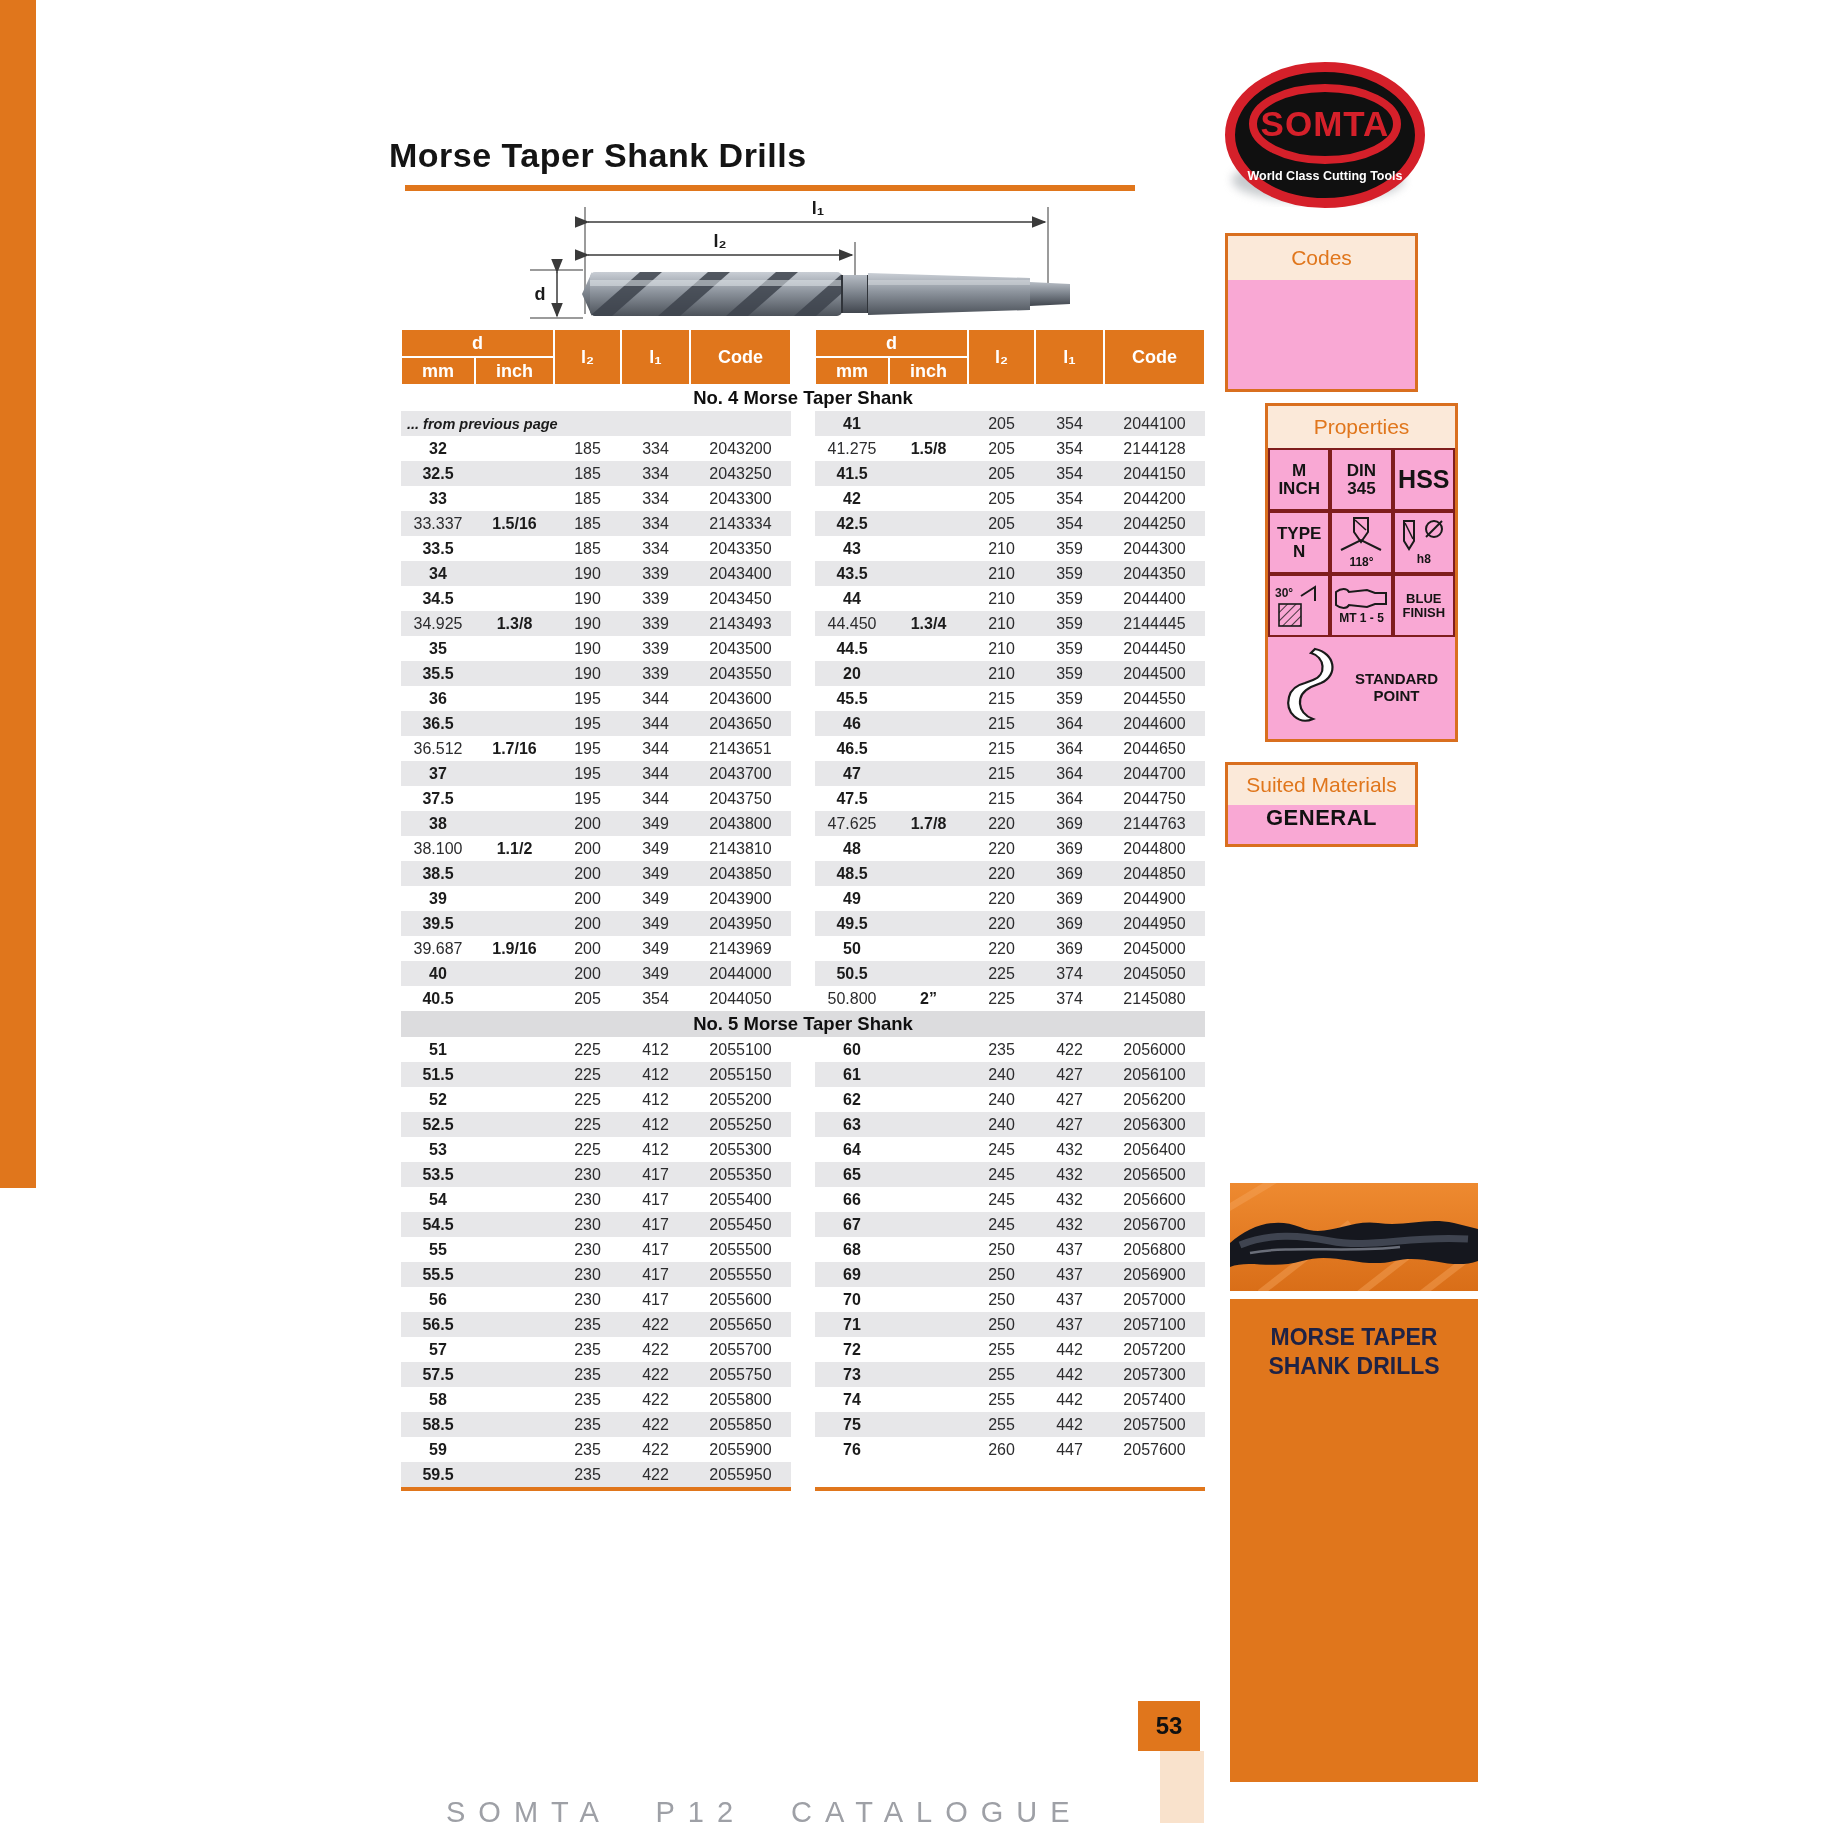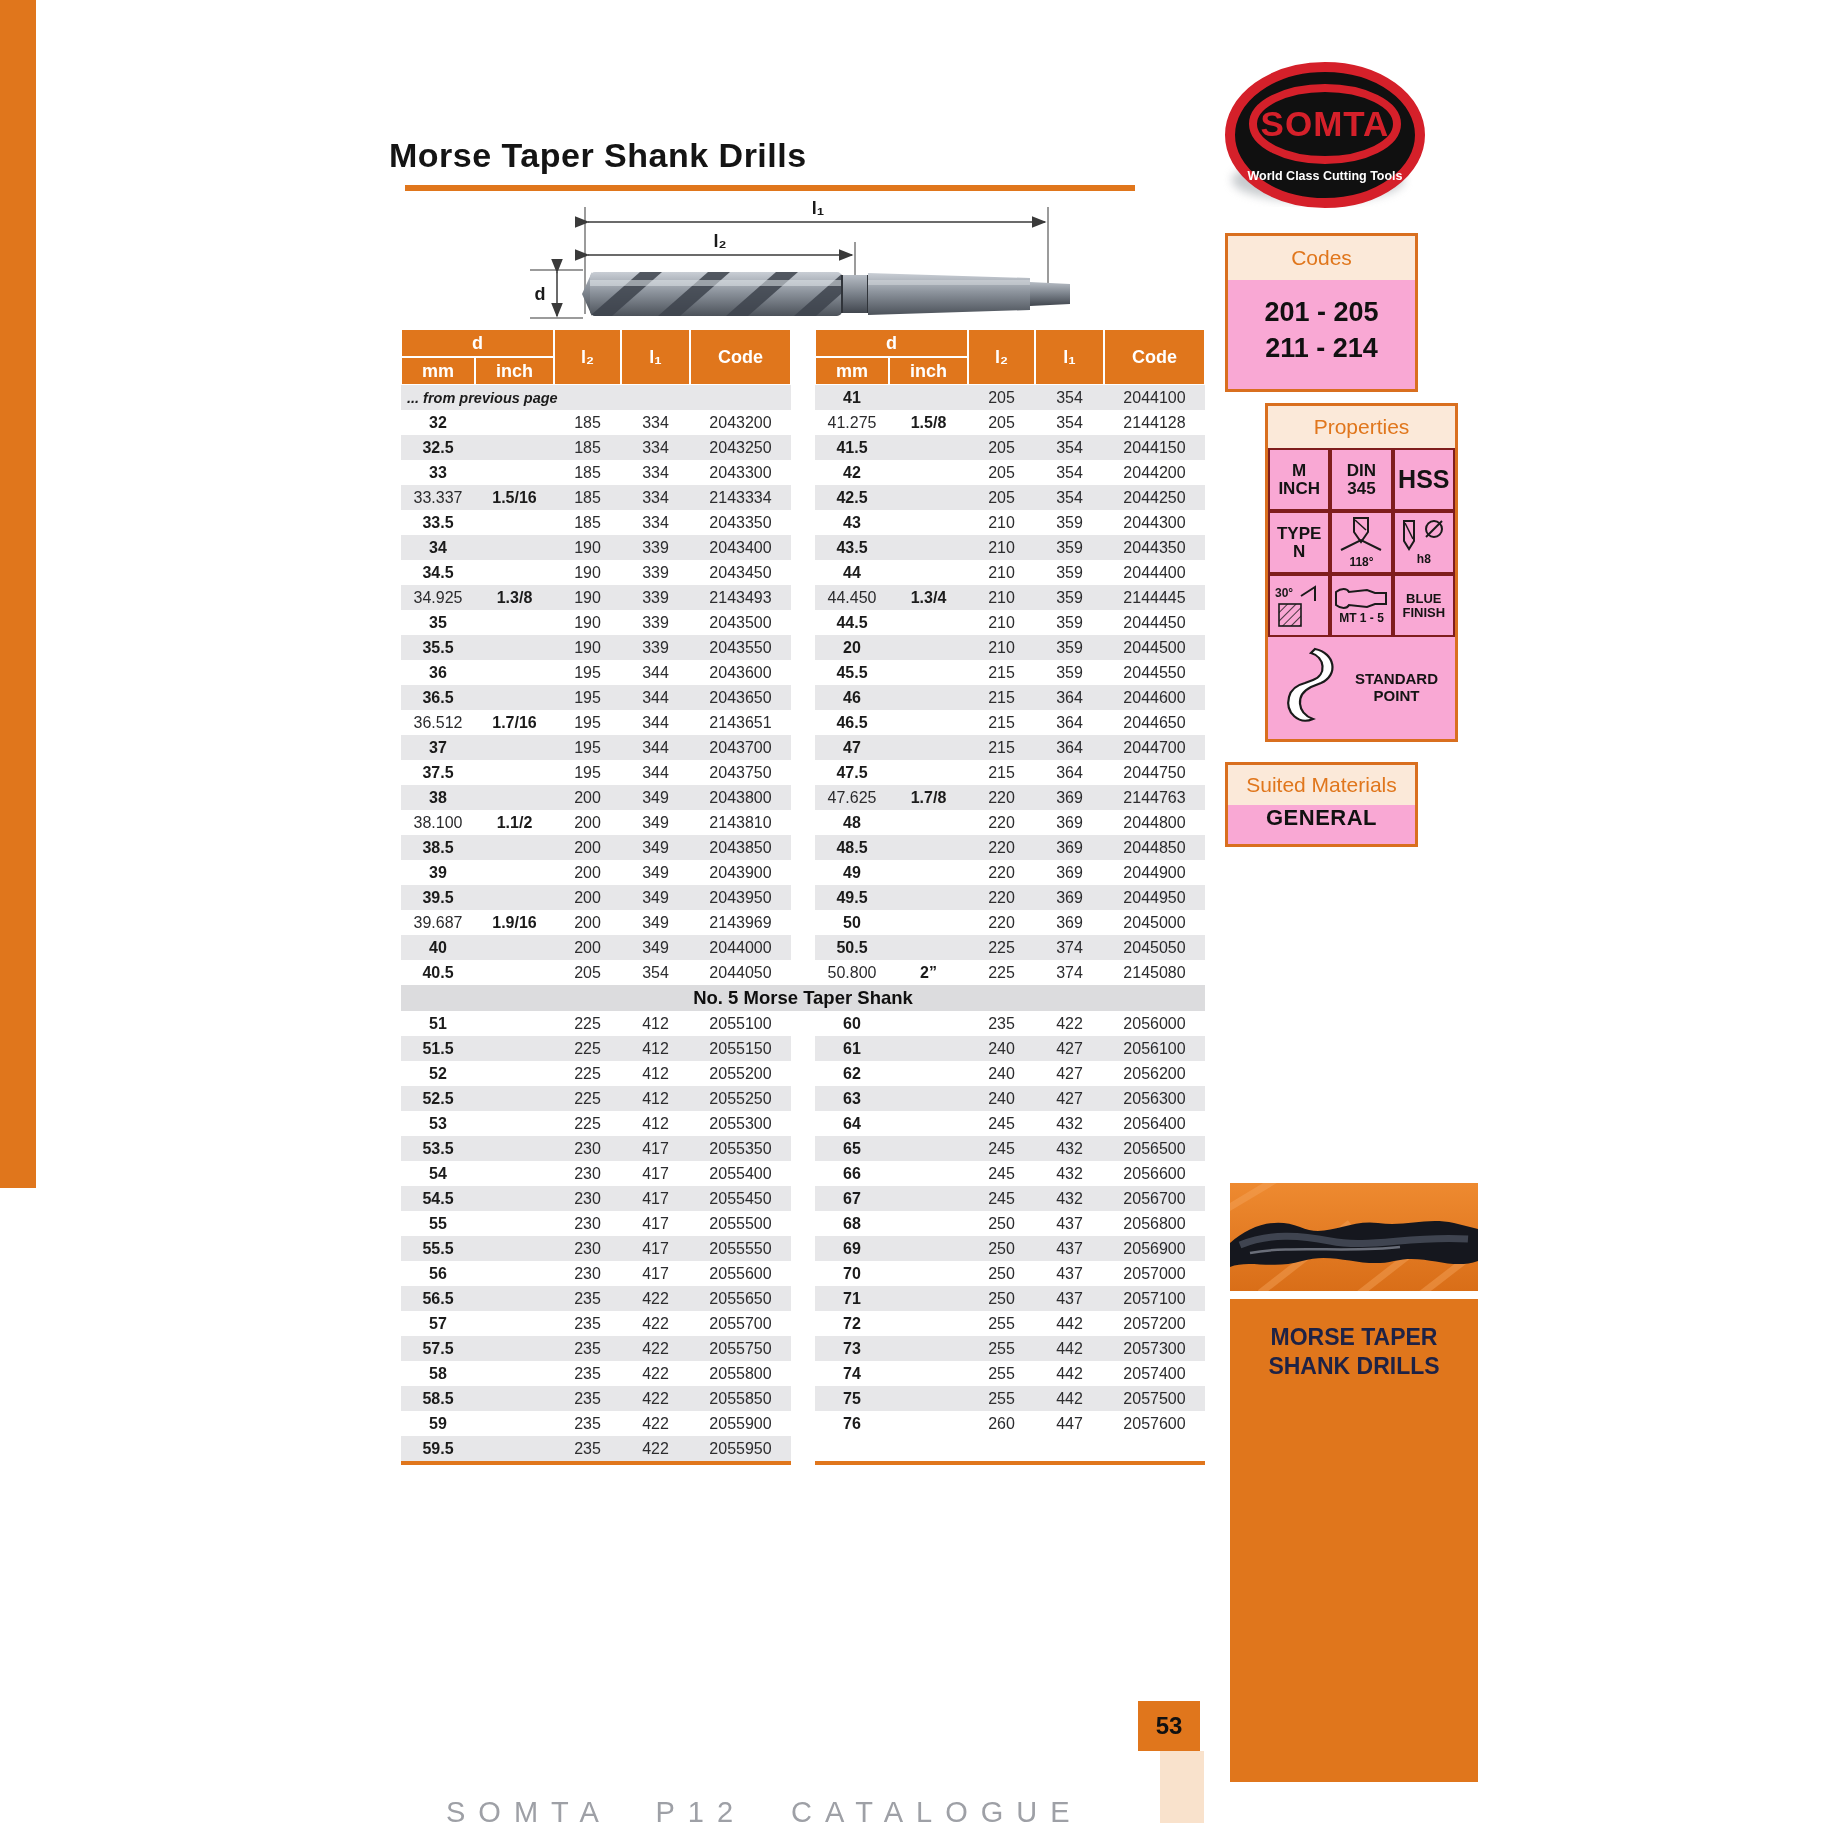--- a/index.html
+++ b/index.html
@@ -162,24 +162,20 @@
     <ellipse cx="96" cy="122" rx="86" ry="22" fill="#9aa0a6" opacity="0.55" filter="url(#blur1)"></ellipse>
     <ellipse cx="103" cy="77" rx="95" ry="68" fill="#101010" stroke="#D5202A" stroke-width="10"></ellipse>
     <ellipse cx="103" cy="66" rx="72" ry="36" fill="none" stroke="#D5202A" stroke-width="8"></ellipse>
     <text x="103" y="78" text-anchor="middle" font-size="35" font-weight="bold" fill="#D5202A" letter-spacing="1">SOMTA</text>
     <text x="103" y="122" text-anchor="middle" font-size="12.5" font-weight="bold" fill="#ffffff">World Class Cutting Tools</text>
   </svg>
 </div>
 
 <div class="side-box codes-box">
   <div class="box-head">Codes</div>
-  <div class="codes-body">
-    <div class="codes-line">201 - 205</div>
-    <div class="codes-line">211 - 214</div>
-  </div>
 </div>
 
 <div class="side-box props-box">
   <div class="box-head">Properties</div>
   <div class="props-grid">
     <div class="pcell">
         <span class="wrapword">M INCH</span>
       </div>
     <div class="pcell">
         <span class="wrapword">DIN 345</span>
@@ -254,20 +250,21 @@
     <div class="tbl-head">
       <div class="hc h-d">d</div>
       <div class="hc h-mm">mm</div>
       <div class="hc h-inch">inch</div>
       <div class="hc h-l2">l₂</div>
       <div class="hc h-l1">l₁</div>
       <div class="hc h-code">Code</div>
     </div>
   </div>
   <div id="table-body">
+      <div class="band s0">No. 4 Morse Taper Shank</div>
       <div class="trow">
         <div class="tgrid">
           <div class="tcell note-cell gray">... from previous page</div>
         </div>
         <div class="tspacer"></div>
         <div class="tgrid">
           <div class="tcell gray bold">41</div>
           <div class="tcell gray bold"></div>
           <div class="tcell gray">205</div>
           <div class="tcell gray">354</div>

